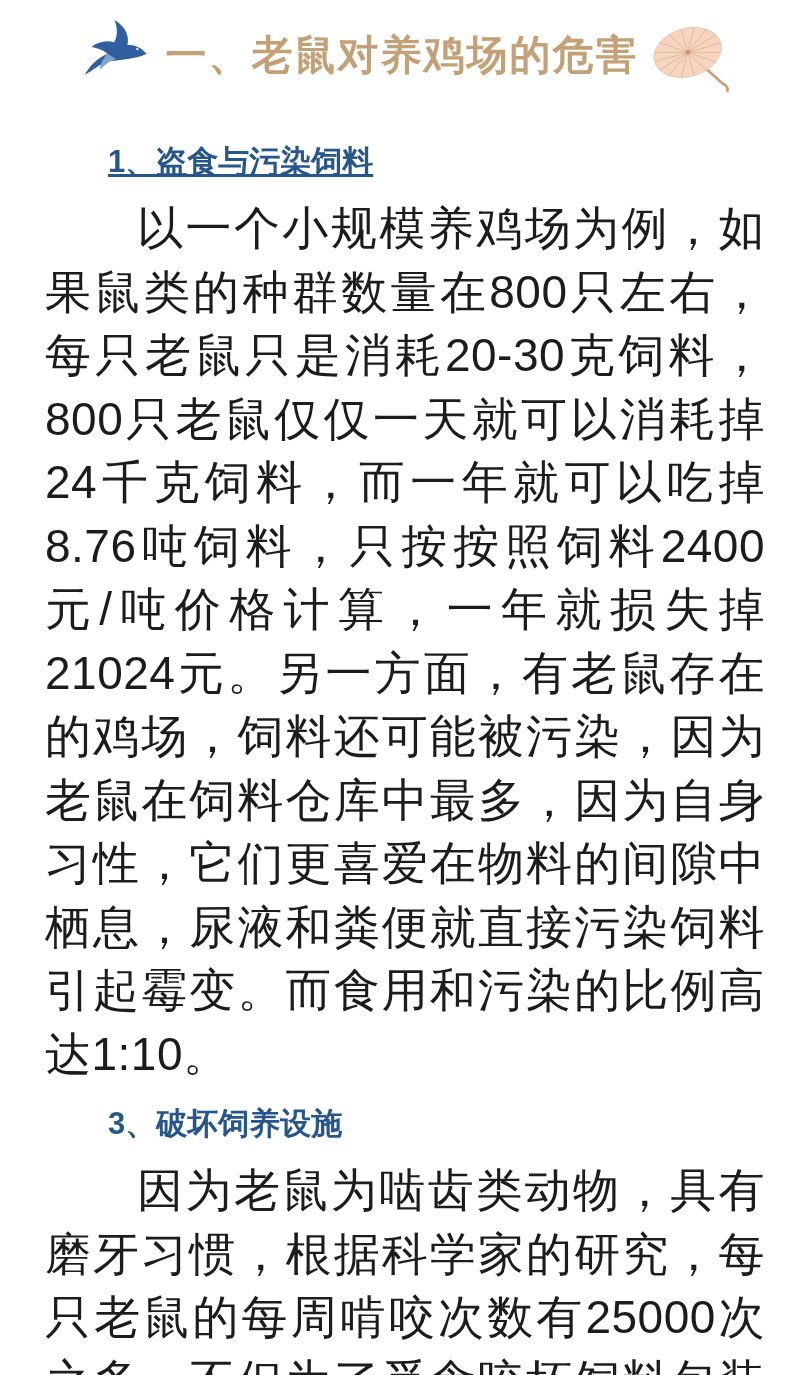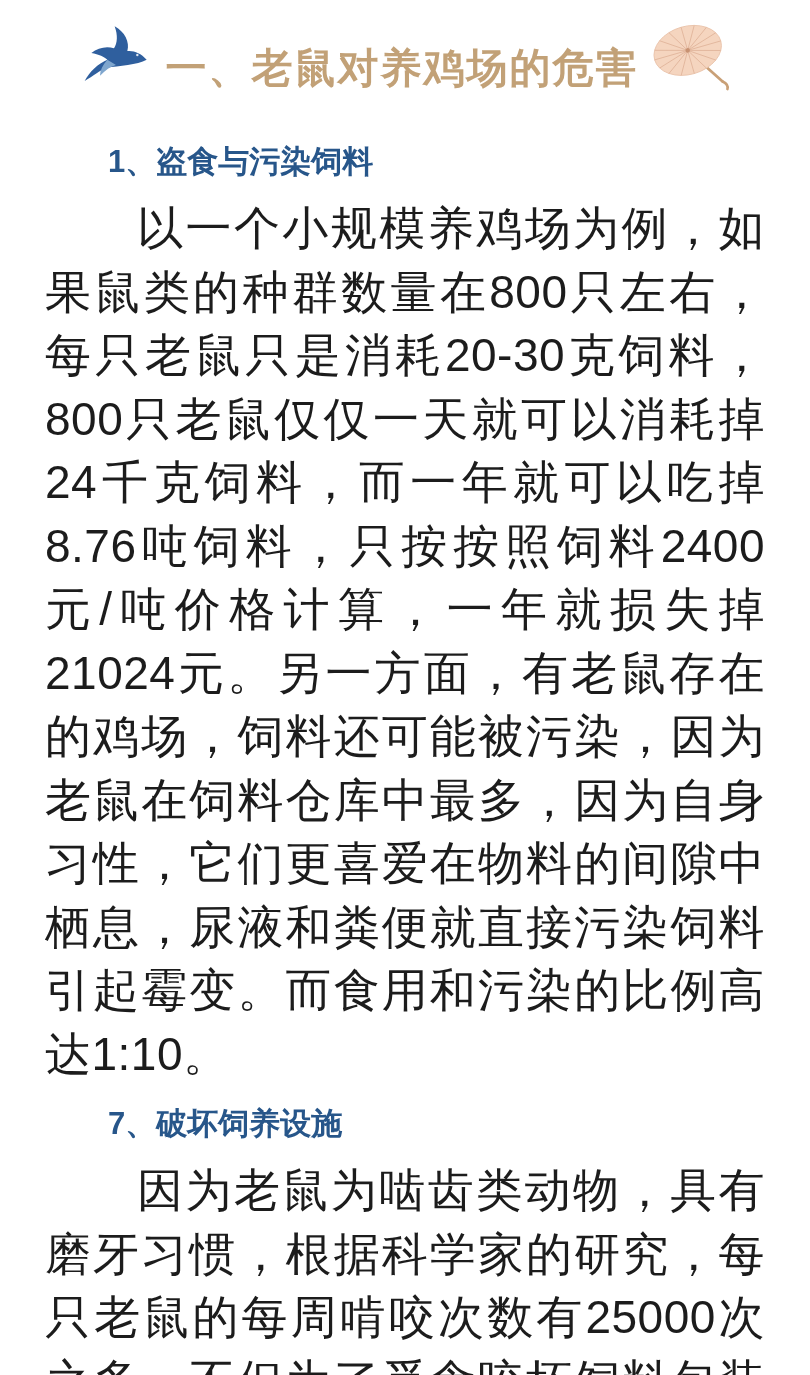--- a/index.html
+++ b/index.html
@@ -19,21 +19,21 @@
   }
   .page {
     width: 810px;
     height: 1375px;
     background: var(--page_bg);
     overflow: hidden;
   }
   
   .title-row {
     display: flex;
-    align-items: flex-end;
+    align-items: center;
     justify-content: center;
     gap: 10px;
     padding-top: 14px;
     height: 96px;
   }
   .page-title {
     margin: 0;
     font-size: 41px;
     font-weight: 700;
     letter-spacing: 2px;
@@ -48,21 +48,21 @@
   
   .content { padding: 0 45px; }
   .section-heading {
     margin: 0;
     font-size: 31px;
     line-height: 40px;
     font-weight: 700;
     color: var(--heading_color);
     text-indent: 63px;
   }
-  .section-heading.first { margin-top: 46px; }
+  .section-heading.first { margin-top: 46px; text-decoration: underline; }
   .section-heading.second { margin-top: 18px; }
   .body-para {
     margin: 15px 0 0 0;
     font-size: 46px;
     line-height: 63.5px;
     color: var(--body_color);
     text-align: justify;
     text-indent: 2em;
     letter-spacing: 0.5px;
   }
@@ -123,19 +123,19 @@
     </span>
 
   </header>
 
   <main class="content">
 
     <h2 class="section-heading first">1、盗食与污染饲料</h2>
 
     <p class="body-para">以一个小规模养鸡场为例，如果鼠类的种群数量在800只左右，每只老鼠只是消耗20-30克饲料，800只老鼠仅仅一天就可以消耗掉24千克饲料，而一年就可以吃掉8.76吨饲料，只按按照饲料2400元/吨价格计算，一年就损失掉21024元。另一方面，有老鼠存在的鸡场，饲料还可能被污染，因为老鼠在饲料仓库中最多，因为自身习性，它们更喜爱在物料的间隙中栖息，尿液和粪便就直接污染饲料引起霉变。而食用和污染的比例高达1:10。</p>
 
-    <h2 class="section-heading second">7、破坏饲养设施</h2>
+    <h2 class="section-heading second">3、破坏饲养设施</h2>
 
     <p class="body-para">因为老鼠为啮齿类动物，具有磨牙习惯，根据科学家的研究，每只老鼠的每周啃咬次数有25000次之多。不但为了觅食咬坏饲料包装若干条，鸡蛋箱若干个，更爱啃咬门窗、地板、电线、水管等硬性材料，这不仅增加了维修费用，更加严重的是还将影响设备与工具的正常使用，而且耽误正常的工作。大家可以在网上查询到在2018年5月8日安徽某养殖场，因为老鼠咬断电线引起火灾损失惨重。</p>
 
   </main>
 
 </div>
 
 </body></html>

